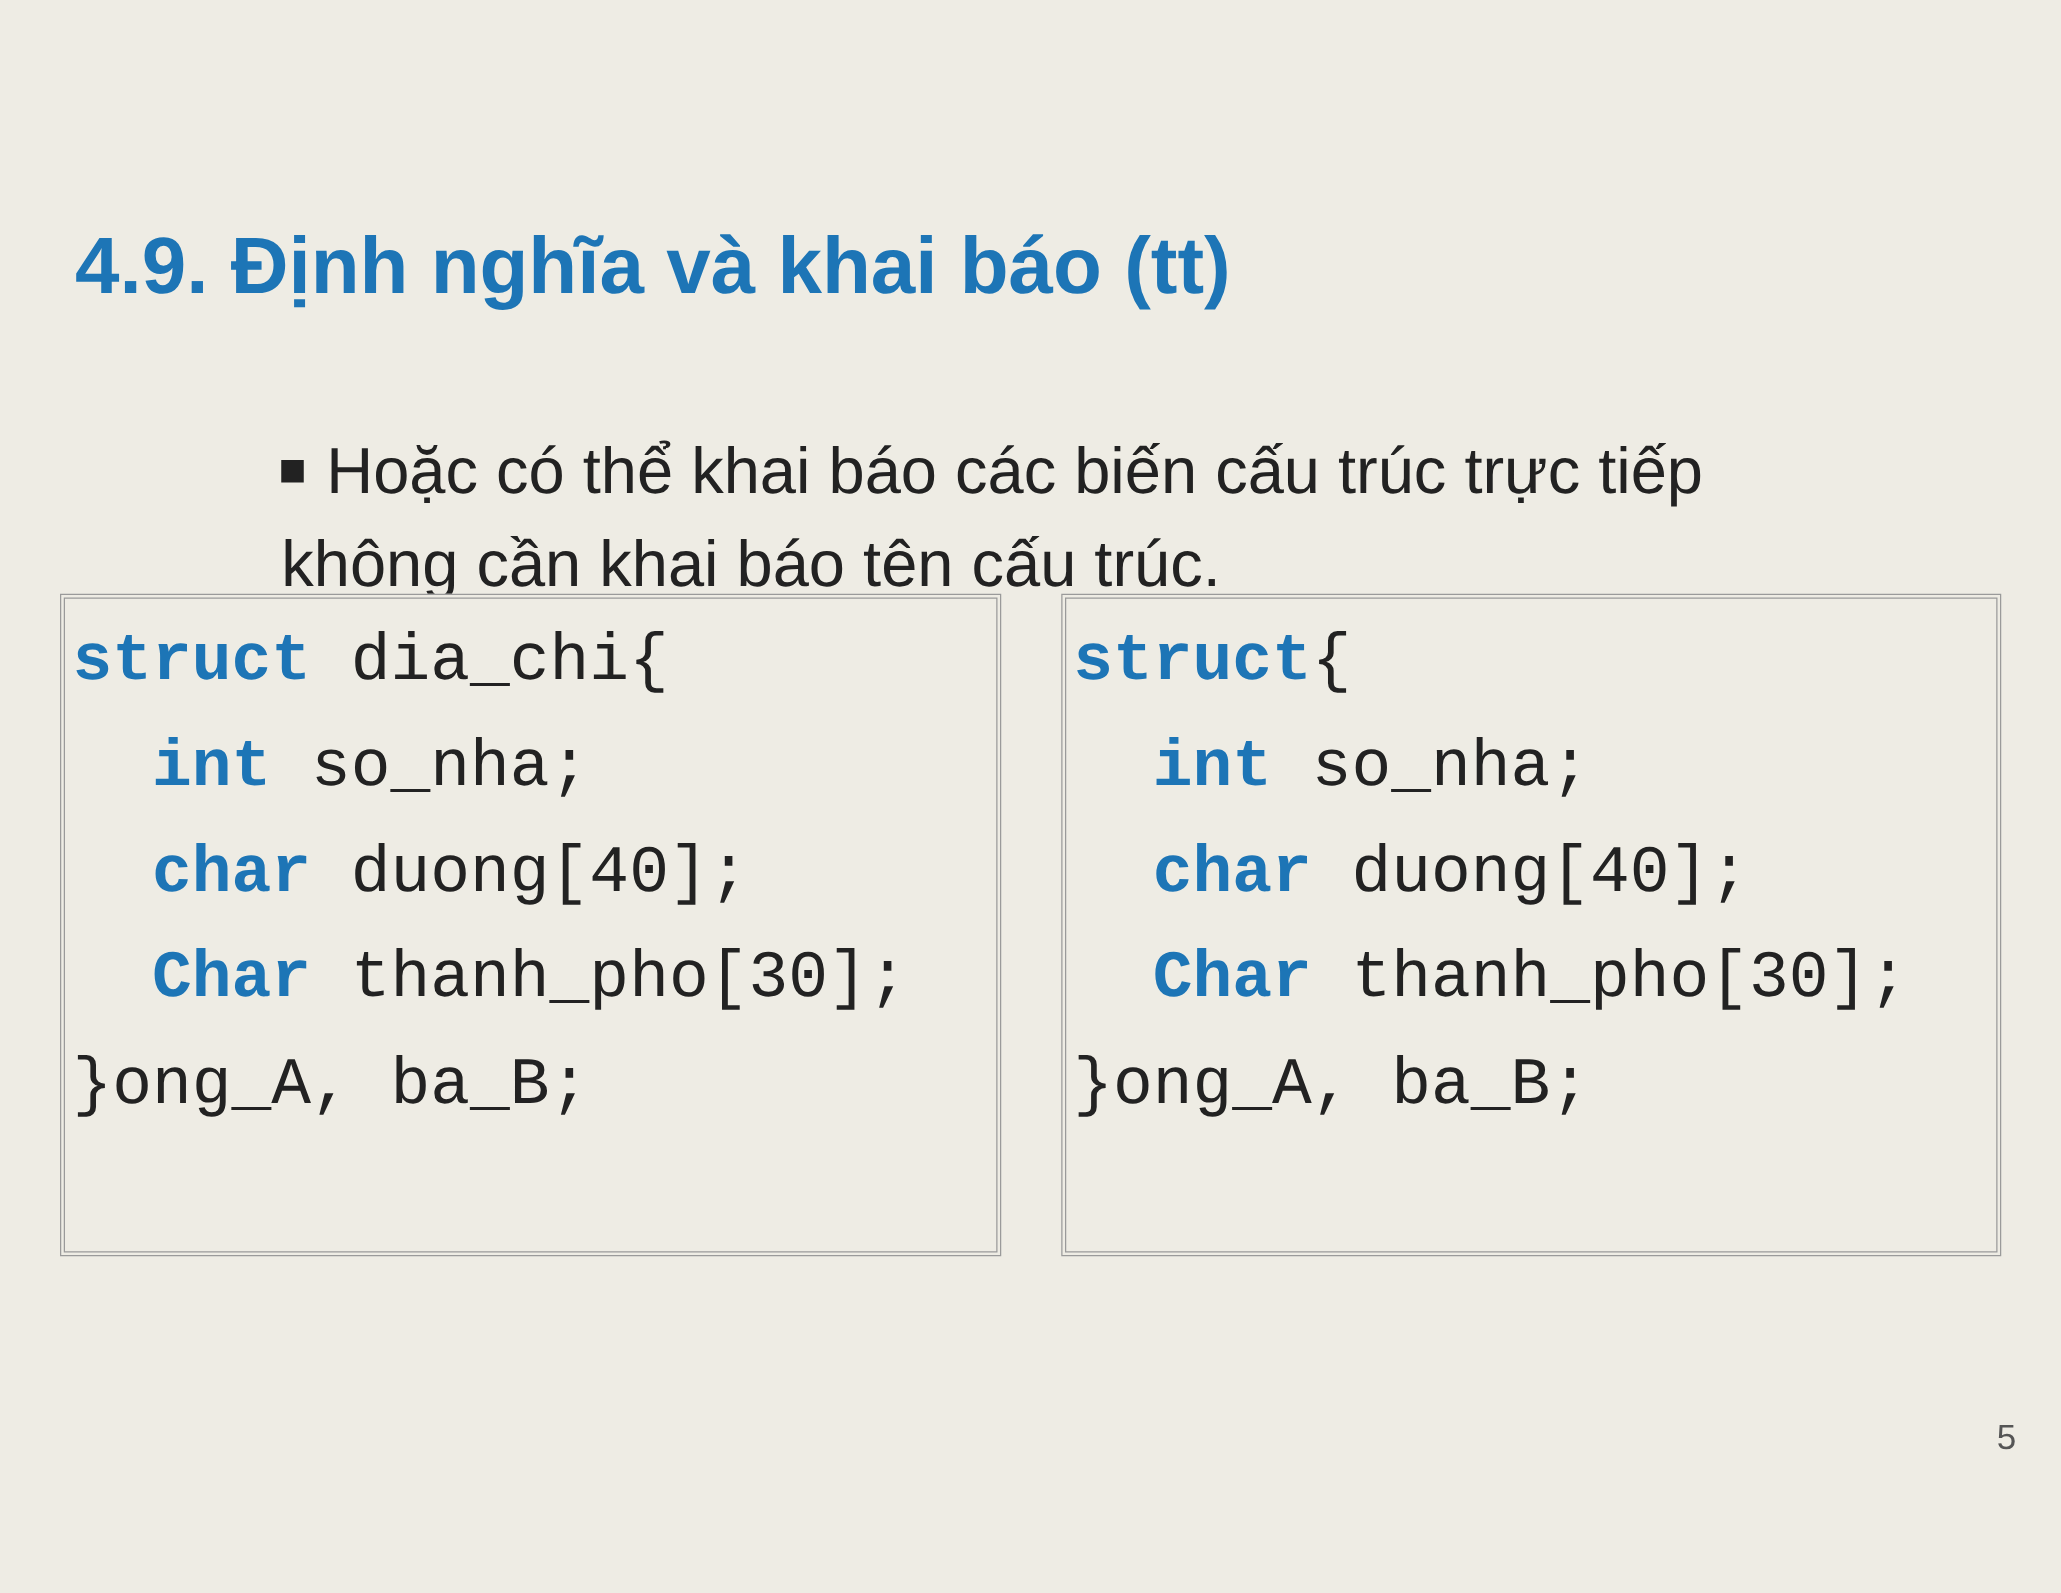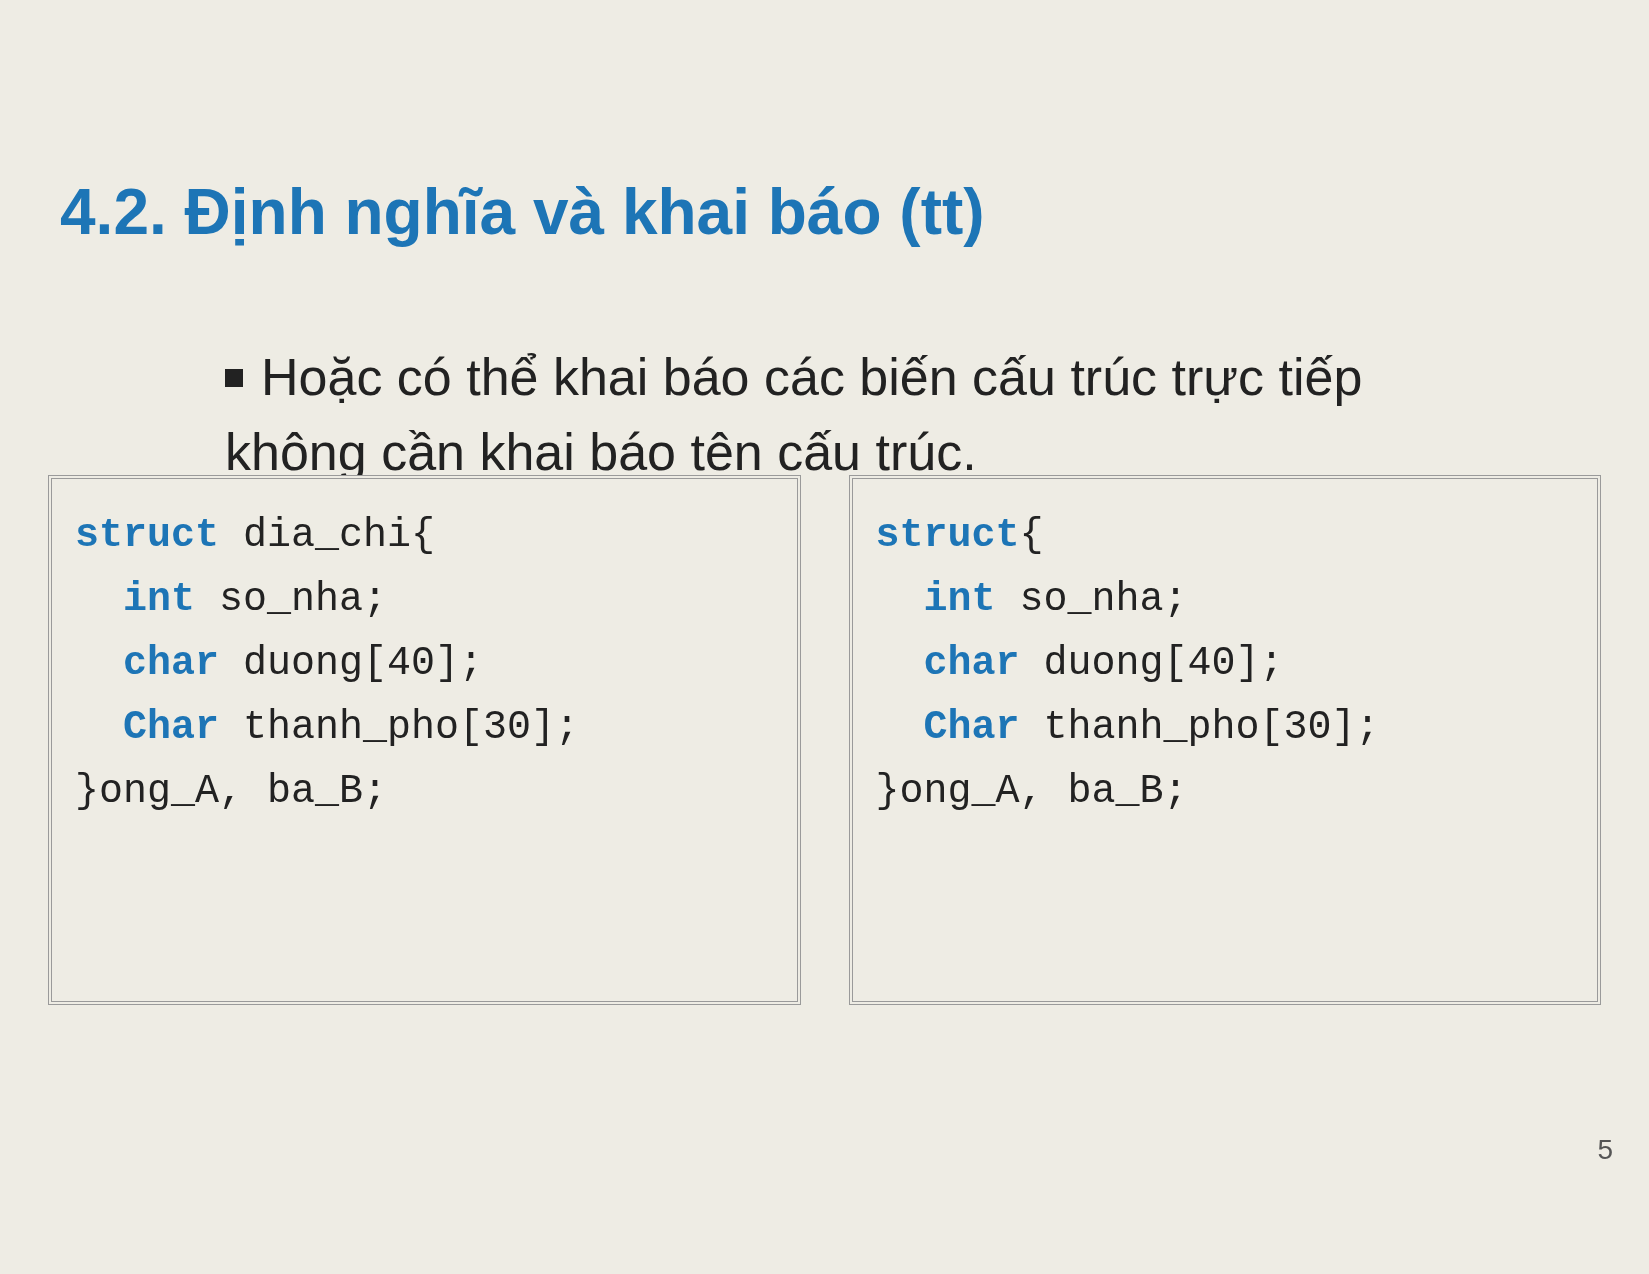--- a/index.html
+++ b/index.html
@@ -59,42 +59,42 @@
   }
   .code-box {
     flex: 1 1 0;
     border: 4px double #9a9a9a;
     background: #eeece4;
     padding: 8px 6px 10px 6px;
     height: 530px;
     box-sizing: border-box;
   }
   .code-box pre {
-    margin: 17px;
+    margin: 0;
     font-family: "Courier New", Courier, monospace;
-    font-size: 40px;
+    font-size: 53px;
     line-height: 1.6;
     white-space: pre;
     color: #222;
   }
   .kw { color: #1d75b6; font-weight: bold; }
   .page-number {
     position: absolute;
     right: 36px;
     bottom: 108px;
     font-size: 28px;
     color: #555;
   }
 </style>
 </head>
 <body>
 
 <div class="slide">
 
-  <div class="title">4.2. Định nghĩa và khai báo (tt)</div>
+  <div class="title">4.9. Định nghĩa và khai báo (tt)</div>
 
   <div class="bullet-wrap">
     <span class="bullet-marker"></span><span class="bullet-text">Hoặc có thể khai báo các biến cấu trúc trực tiếp không cần khai báo tên cấu trúc.</span>
   </div>
 
   <div class="code-row">
 
     <div class="code-box">
 <pre><span class="kw">struct</span><span> dia_chi{</span>
   <span class="kw">int</span><span> so_nha;</span>

